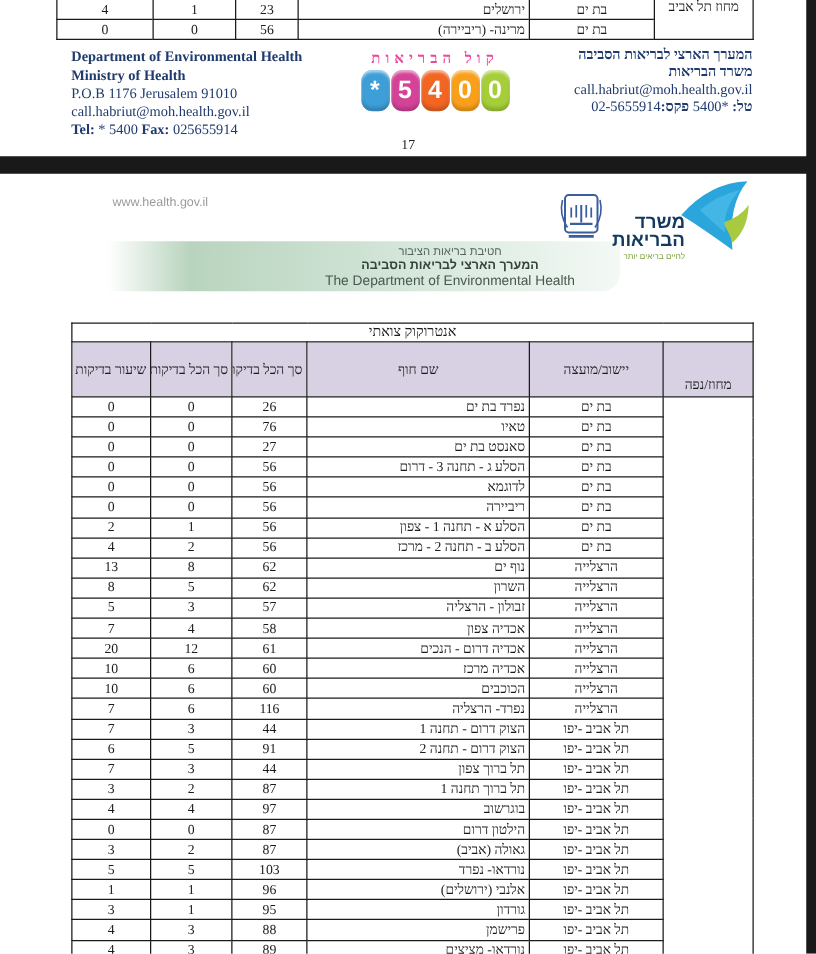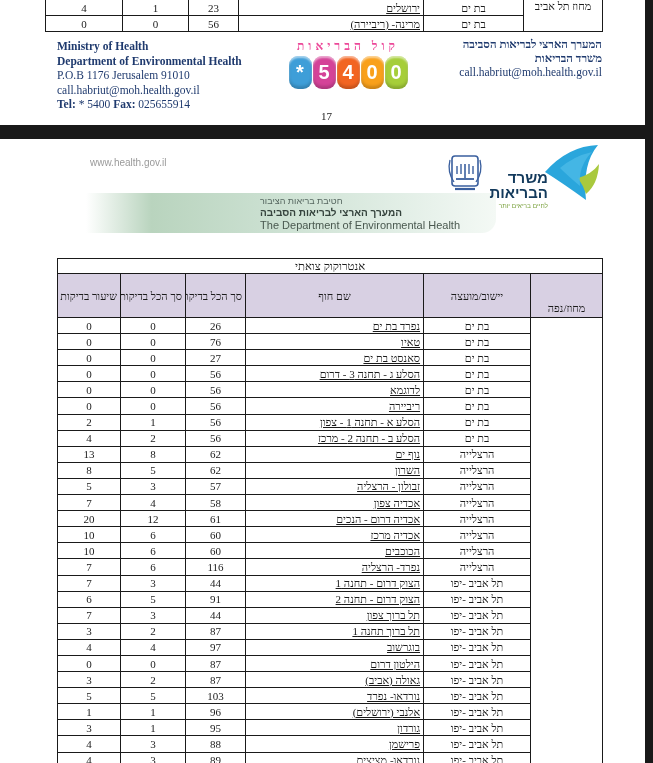--- a/index.html
+++ b/index.html
@@ -13,21 +13,21 @@
   .page-sep{position:absolute;top:125px;left:0;width:653px;height:14px;background:#191919;}
 
   
   table.doc-table{border-collapse:collapse;table-layout:fixed;direction:rtl;}
   table.doc-table td,table.doc-table th{
     border:1px solid #1a1a1a;font-weight:normal;
     font-size:11px;color:#1b1b1b;padding:0 3px;overflow:hidden;white-space:nowrap;
   }
   .cell-num{text-align:center;}
   .cell-city{text-align:center;margin-top:25px;}
-  .cell-beach{text-align:right;text-decoration:underline;}
+  .cell-beach{text-align:right;}
   .cell-district{text-align:center;vertical-align:top;padding-top:1px;margin-top:36px;}
 
   
   .top-table{position:absolute;top:-1px;left:45px;width:557px;background:#fff;}
   .top-table td{height:15px;}
 
   
   .contact-en{position:absolute;left:57px;top:39px;color:#1f3a6e;font-size:11.5px;line-height:14.5px;}
   .contact-en .b{font-weight:bold;}
   .contact-he{position:absolute;right:51px;top:37px;color:#1f3a6e;font-size:11.5px;line-height:14px;text-align:right;direction:rtl;}
@@ -42,21 +42,21 @@
          color:#fff;font-weight:bold;font-size:20px;font-family:"Liberation Sans",sans-serif;
          box-shadow:inset 0 2px 2px rgba(255,255,255,.55), inset 0 -3px 3px rgba(0,0,0,.18);}
   .page-number{position:absolute;left:0;top:110px;width:653px;text-align:center;font-size:11px;color:#222;}
 
   
   .p2-header{position:absolute;top:148px;left:86px;width:516px;height:94px;background:#fff;}
   .p2-url{position:absolute;left:4px;top:9px;font-size:10px;color:#9a9a9a;font-family:"Liberation Sans",sans-serif;}
   .p2-banner{position:absolute;left:0;top:45px;width:410px;height:40px;
      background:linear-gradient(90deg, rgba(185,212,190,0) 0%, #b9d4be 16%, #cbe0d1 45%, #e3efe7 78%, #f4f9f5 100%);
      border-radius:0 0 14px 0;}
-  .p2-banner-text{position:absolute;right:36px;top:2px;text-align:left;direction:rtl;line-height:12px;font-family:"Liberation Sans","DejaVu Sans",sans-serif;}
+  .p2-banner-text{position:absolute;right:36px;top:2px;text-align:center;direction:rtl;line-height:12px;font-family:"Liberation Sans","DejaVu Sans",sans-serif;}
   .bl1{font-size:9px;color:#55665f;}
   .bl2{font-size:10px;font-weight:bold;color:#35433d;}
   .bl3{font-size:11px;color:#49584f;direction:ltr;}
   .emblem{position:absolute;right:118px;top:6px;width:38px;height:41px;}
   .ministry{position:absolute;right:2px;top:-6px;width:110px;height:100px;}
   .swoosh{position:absolute;right:0;top:0;}
   .ministry-name{position:absolute;right:52px;top:28px;text-align:right;direction:rtl;
      font-family:"Liberation Sans","DejaVu Sans",sans-serif;font-weight:bold;color:#133a5c;
      font-size:15px;line-height:15px;}
   .ministry-tagline{position:absolute;right:52px;top:60px;font-size:6.5px;color:#7ba23f;direction:rtl;
@@ -98,42 +98,43 @@
         <td class="cell-city">בת ים</td>
         <td class="cell-beach">מרינה- (ריביירה)</td>
         <td class="cell-num">56</td>
         <td class="cell-num">0</td>
         <td class="cell-num">0</td>
       </tr>
     </tbody>
 </table>
 
 <div class="contact-en">
+  <div class="b">Department of Environmental Health</div>
   <div class="b">Ministry of Health</div>
-  <div class="b">Department of Environmental Health</div>
   <div>P.O.B 1176 Jerusalem 91010</div>
   <div>call.habriut@moh.health.gov.il</div>
   <div><span class="b">Tel:</span><span> * 5400 </span><span class="b">Fax:</span><span> 025655914</span></div>
 </div>
 
 <div class="hotline">
   <div class="hotline-title">קול הבריאות</div>
   <div class="hotline-badges">
       <span class="badge" style="background: rgb(62, 158, 216);">*</span>
       <span class="badge" style="background: rgb(212, 67, 152);">5</span>
       <span class="badge" style="background: rgb(242, 101, 34);">4</span>
       <span class="badge" style="background: rgb(249, 160, 27);">0</span>
       <span class="badge" style="background: rgb(166, 206, 57);">0</span>
     </div>
 </div>
 
 <div class="contact-he">
   <div class="b">המערך הארצי לבריאות הסביבה</div>
   <div class="b">משרד הבריאות</div>
   <div class="ltr">call.habriut@moh.health.gov.il</div>
+  <div><span class="b">טל:</span><span class="ltr"> 5400* </span><span class="b">פקס:</span><span class="ltr"> 02-5655914</span></div>
 </div>
 
 <div class="page-number">17</div>
 
 <div class="p2-header">
   <div class="p2-url">www.health.gov.il</div>
 
   <div class="p2-banner">
     <div class="p2-banner-text">
       <div class="bl1">חטיבת בריאות הציבור</div>

